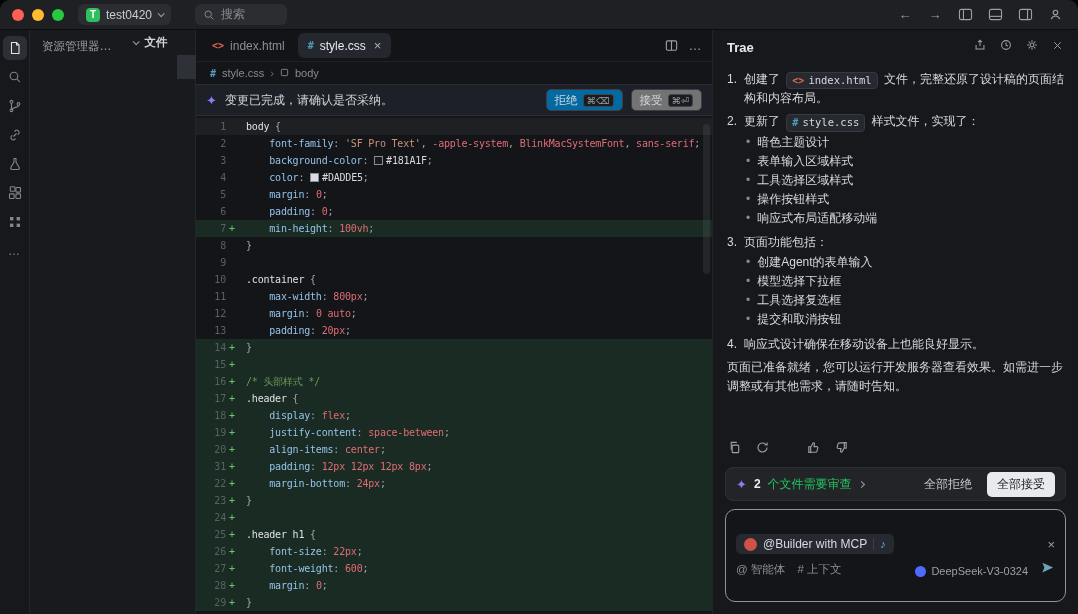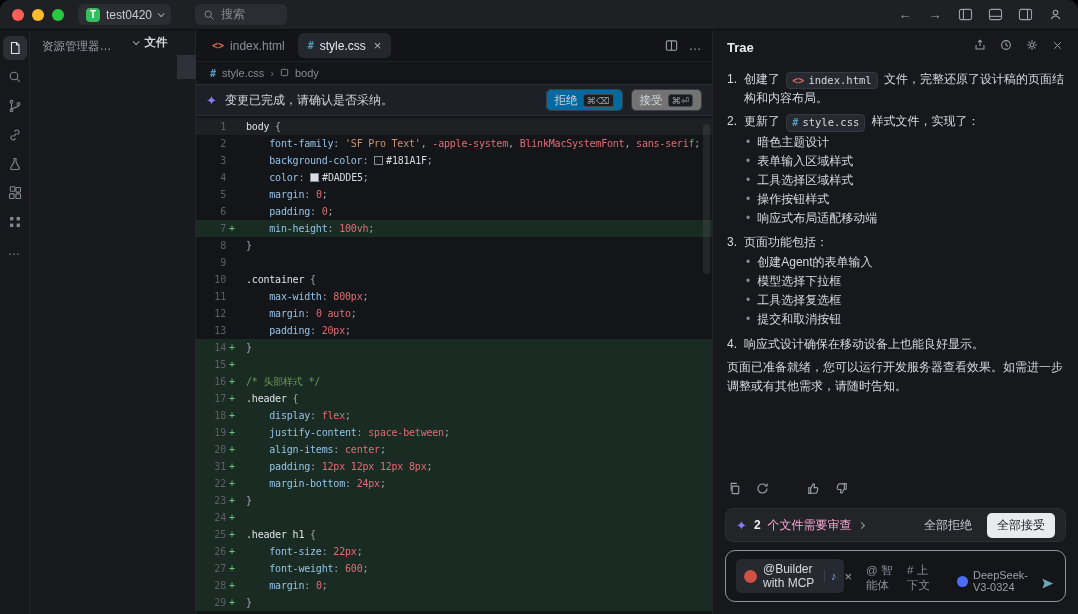--- a/index.html
+++ b/index.html
@@ -97,25 +97,25 @@
   .msg-body{flex:1;min-width:0}
   .bullets{margin:1px 0 2px 2px}
   .bullet{display:flex;gap:7px;align-items:flex-start}
   .bdot{color:#858a92}
   .codechip{display:inline-flex;align-items:center;gap:4px;background:#26292f;border:1px solid #353941;border-radius:4px;padding:0 5px;margin:0 3px;font-family:"DejaVu Sans Mono",monospace;font-size:10.5px;color:#d6d9de;vertical-align:-1px;line-height:1.5}
   .msg-actions{flex:none;display:flex;align-items:center;gap:13px;padding:6px 14px 8px;color:#9aa0a6}
   .msg-actions .gap{width:10px}
   .micon svg{stroke:currentColor;fill:none;stroke-width:1.2}
   .reviewbar{flex:none;margin:0 12px 8px;background:#222428;border:1px solid #2c2f34;border-radius:8px;height:34px;display:flex;align-items:center;gap:7px;padding:0 10px;font-size:12px}
   .rv-count{font-weight:700;color:#eceef1}
-  .rv-text{color:#f9a8d4}
+  .rv-text{color:#22c55e}
   .rv-space{flex:1}
   .rv-reject{background:none;border:none;color:#c9ccd2;font-size:12px;font-family:inherit;padding:4px 8px}
   .rv-accept{background:#e8eaee;border:none;color:#1b1d21;font-size:12px;font-family:inherit;padding:4px 10px;border-radius:5px}
-  .inputcard{flex:none;margin:0 12px 12px;border:1px solid #8f939a;border-radius:10px;background:#141519;padding:8px 10px;display:flex;flex-direction:row;gap:14px}
+  .inputcard{flex:none;margin:0 12px 12px;border:1px solid #8f939a;border-radius:10px;background:#141519;padding:24px 10px;display:flex;flex-direction:column;gap:6px}
   .ic-top{display:flex;align-items:center}
   .agent-chip{display:flex;align-items:center;gap:6px;background:#26292f;border-radius:5px;padding:3px 8px;font-size:12px;color:#d6d9de}
   .agent-avatar{width:13px;height:13px;border-radius:50%;background:#cf5246;flex:none}
   .chip-div{width:1px;height:12px;background:#3c4047}
   .mcp{color:#7aa2f7;font-size:11px}
   .ic-x{margin-left:auto;color:#9aa0a6;font-size:13px}
   .ic-input{min-height:36px;color:#5d626a;font-size:12px;padding:2px 1px}
   .ic-bottom{display:flex;align-items:flex-end;gap:12px;font-size:11.5px;color:#8a8f96}
   .ic-space{flex:1}
   .model{display:flex;align-items:center;gap:5px;font-size:11px;color:#9aa0a6}

